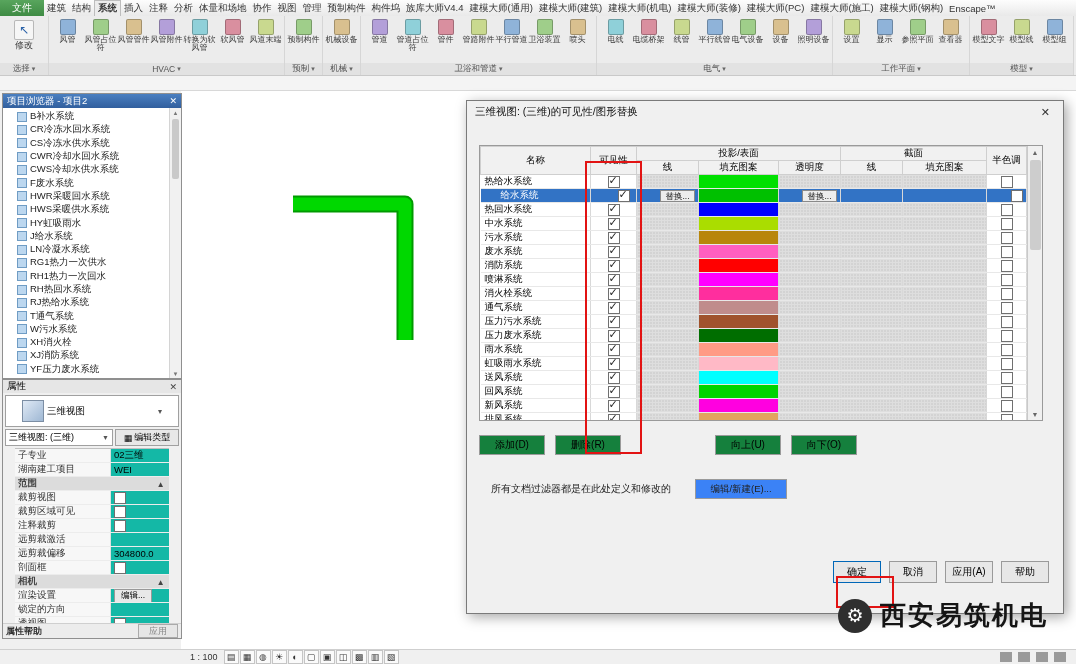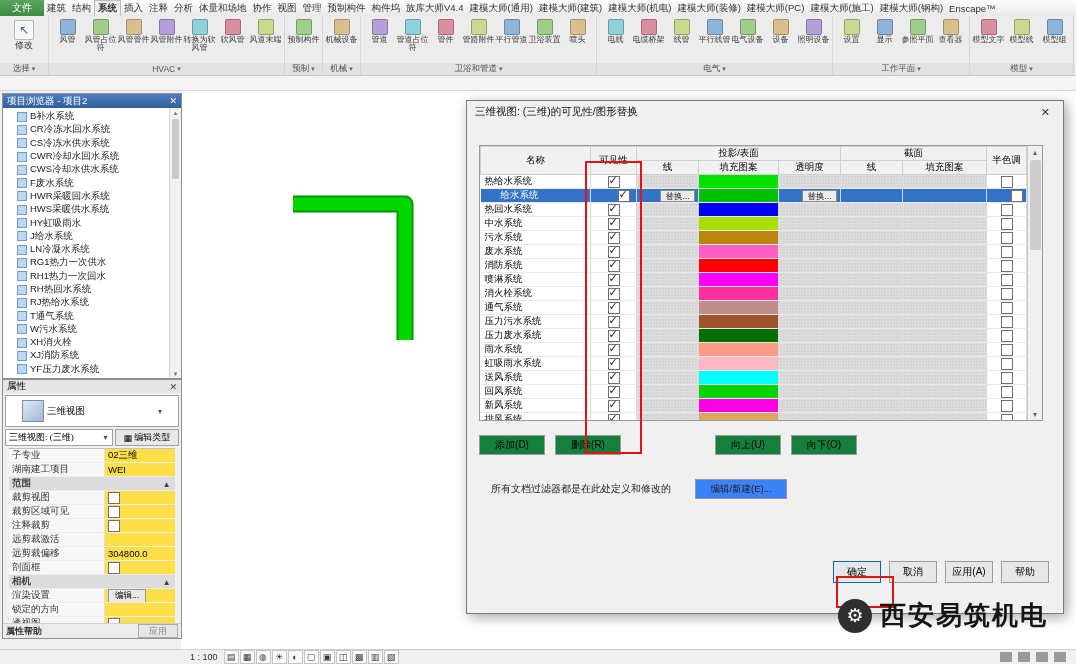--- a/index.html
+++ b/index.html
@@ -40,25 +40,25 @@
   .vsb{position:absolute;right:0;top:0;bottom:0;width:11px;background:#f1f1f1;border-left:1px solid #d4d4d4;font-size:6px;color:#777;display:flex;flex-direction:column;align-items:center;}
   .vsb .thumb{width:7px;flex:0 0 60px;background:#c9c9c9;margin:2px 0;border-radius:2px;}
   .vsb .arr{height:9px;display:flex;align-items:center;}
 
   
   .props{position:absolute;left:2px;top:379px;width:178px;height:258px;background:#f0f0f0;border:1px solid #8f8f8f;display:flex;flex-direction:column;font-size:9.5px;z-index:20;}
   .ptitle{height:13px;display:flex;align-items:center;padding:0 4px;background:#e6e6e6;flex:0 0 auto;}
   .typesel{margin:2px;height:30px;background:#fff;border:1px solid #a0a0a0;display:flex;align-items:center;gap:3px;padding:0 16px;flex:0 0 auto;}
   .tsicon{width:20px;height:20px;background:linear-gradient(135deg,#dfe9f5,#9fb8d4);border:1px solid #7c8ea4;}
   .tsarrow{margin-left:auto;font-size:8px;color:#555;}
-  .viewrow{display:flex;height:17px;margin:0 2px 2px;gap:2px;flex:0 0 auto;font-family:Liberation Serif, serif;}
+  .viewrow{display:flex;height:17px;margin:0 2px 2px;gap:2px;flex:0 0 auto;}
   .viewdd{flex:1;background:#fff;border:1px solid #a0a0a0;display:flex;align-items:center;padding:0 3px;font-size:9px;gap:3px;}
   .viewdd .dd{margin-left:auto;font-size:7px;color:#555;}
   .edittype{width:62px;background:#e8e8e8;border:1px solid #a0a0a0;display:flex;align-items:center;justify-content:center;gap:2px;font-size:9px;}
-  #pgrid{flex:1;background:#fde047;border-top:1px solid #c0c0c0;overflow:hidden;position:relative;margin:0 6px;}
+  #pgrid{flex:1;background:#14b8a6;border-top:1px solid #c0c0c0;overflow:hidden;position:relative;margin:0 12px;}
   .prow{display:flex;height:13px;border-bottom:1px solid #ececec;align-items:center;}
   .plabel{width:92px;padding-left:3px;color:#333;background:#f7f7f7;height:100%;display:flex;align-items:center;border-right:1px solid #e0e0e0;white-space:nowrap;overflow:hidden;flex:0 0 auto;}
   .pvalue{flex:1;padding-left:3px;display:flex;align-items:center;height:100%;white-space:nowrap;overflow:hidden;}
   .prow.section{background:#dcdcdc;font-weight:bold;color:#444;justify-content:space-between;padding:0 6px 0 3px;}
   .pbtn{border:1px solid #999;background:#e8e8e8;font-size:8.5px;padding:0 6px;}
   .pfooter{height:14px;display:flex;align-items:center;justify-content:space-between;padding:0 3px;background:#ececec;border-top:1px solid #cfcfcf;flex:0 0 auto;}
   .phelp{font-size:9px;color:#333;font-weight:bold;}
   .papply{border:1px solid #aaa;background:#e6e6e6;color:#888;font-size:9px;padding:0 10px;height:12px;display:flex;align-items:center;}
 
   

